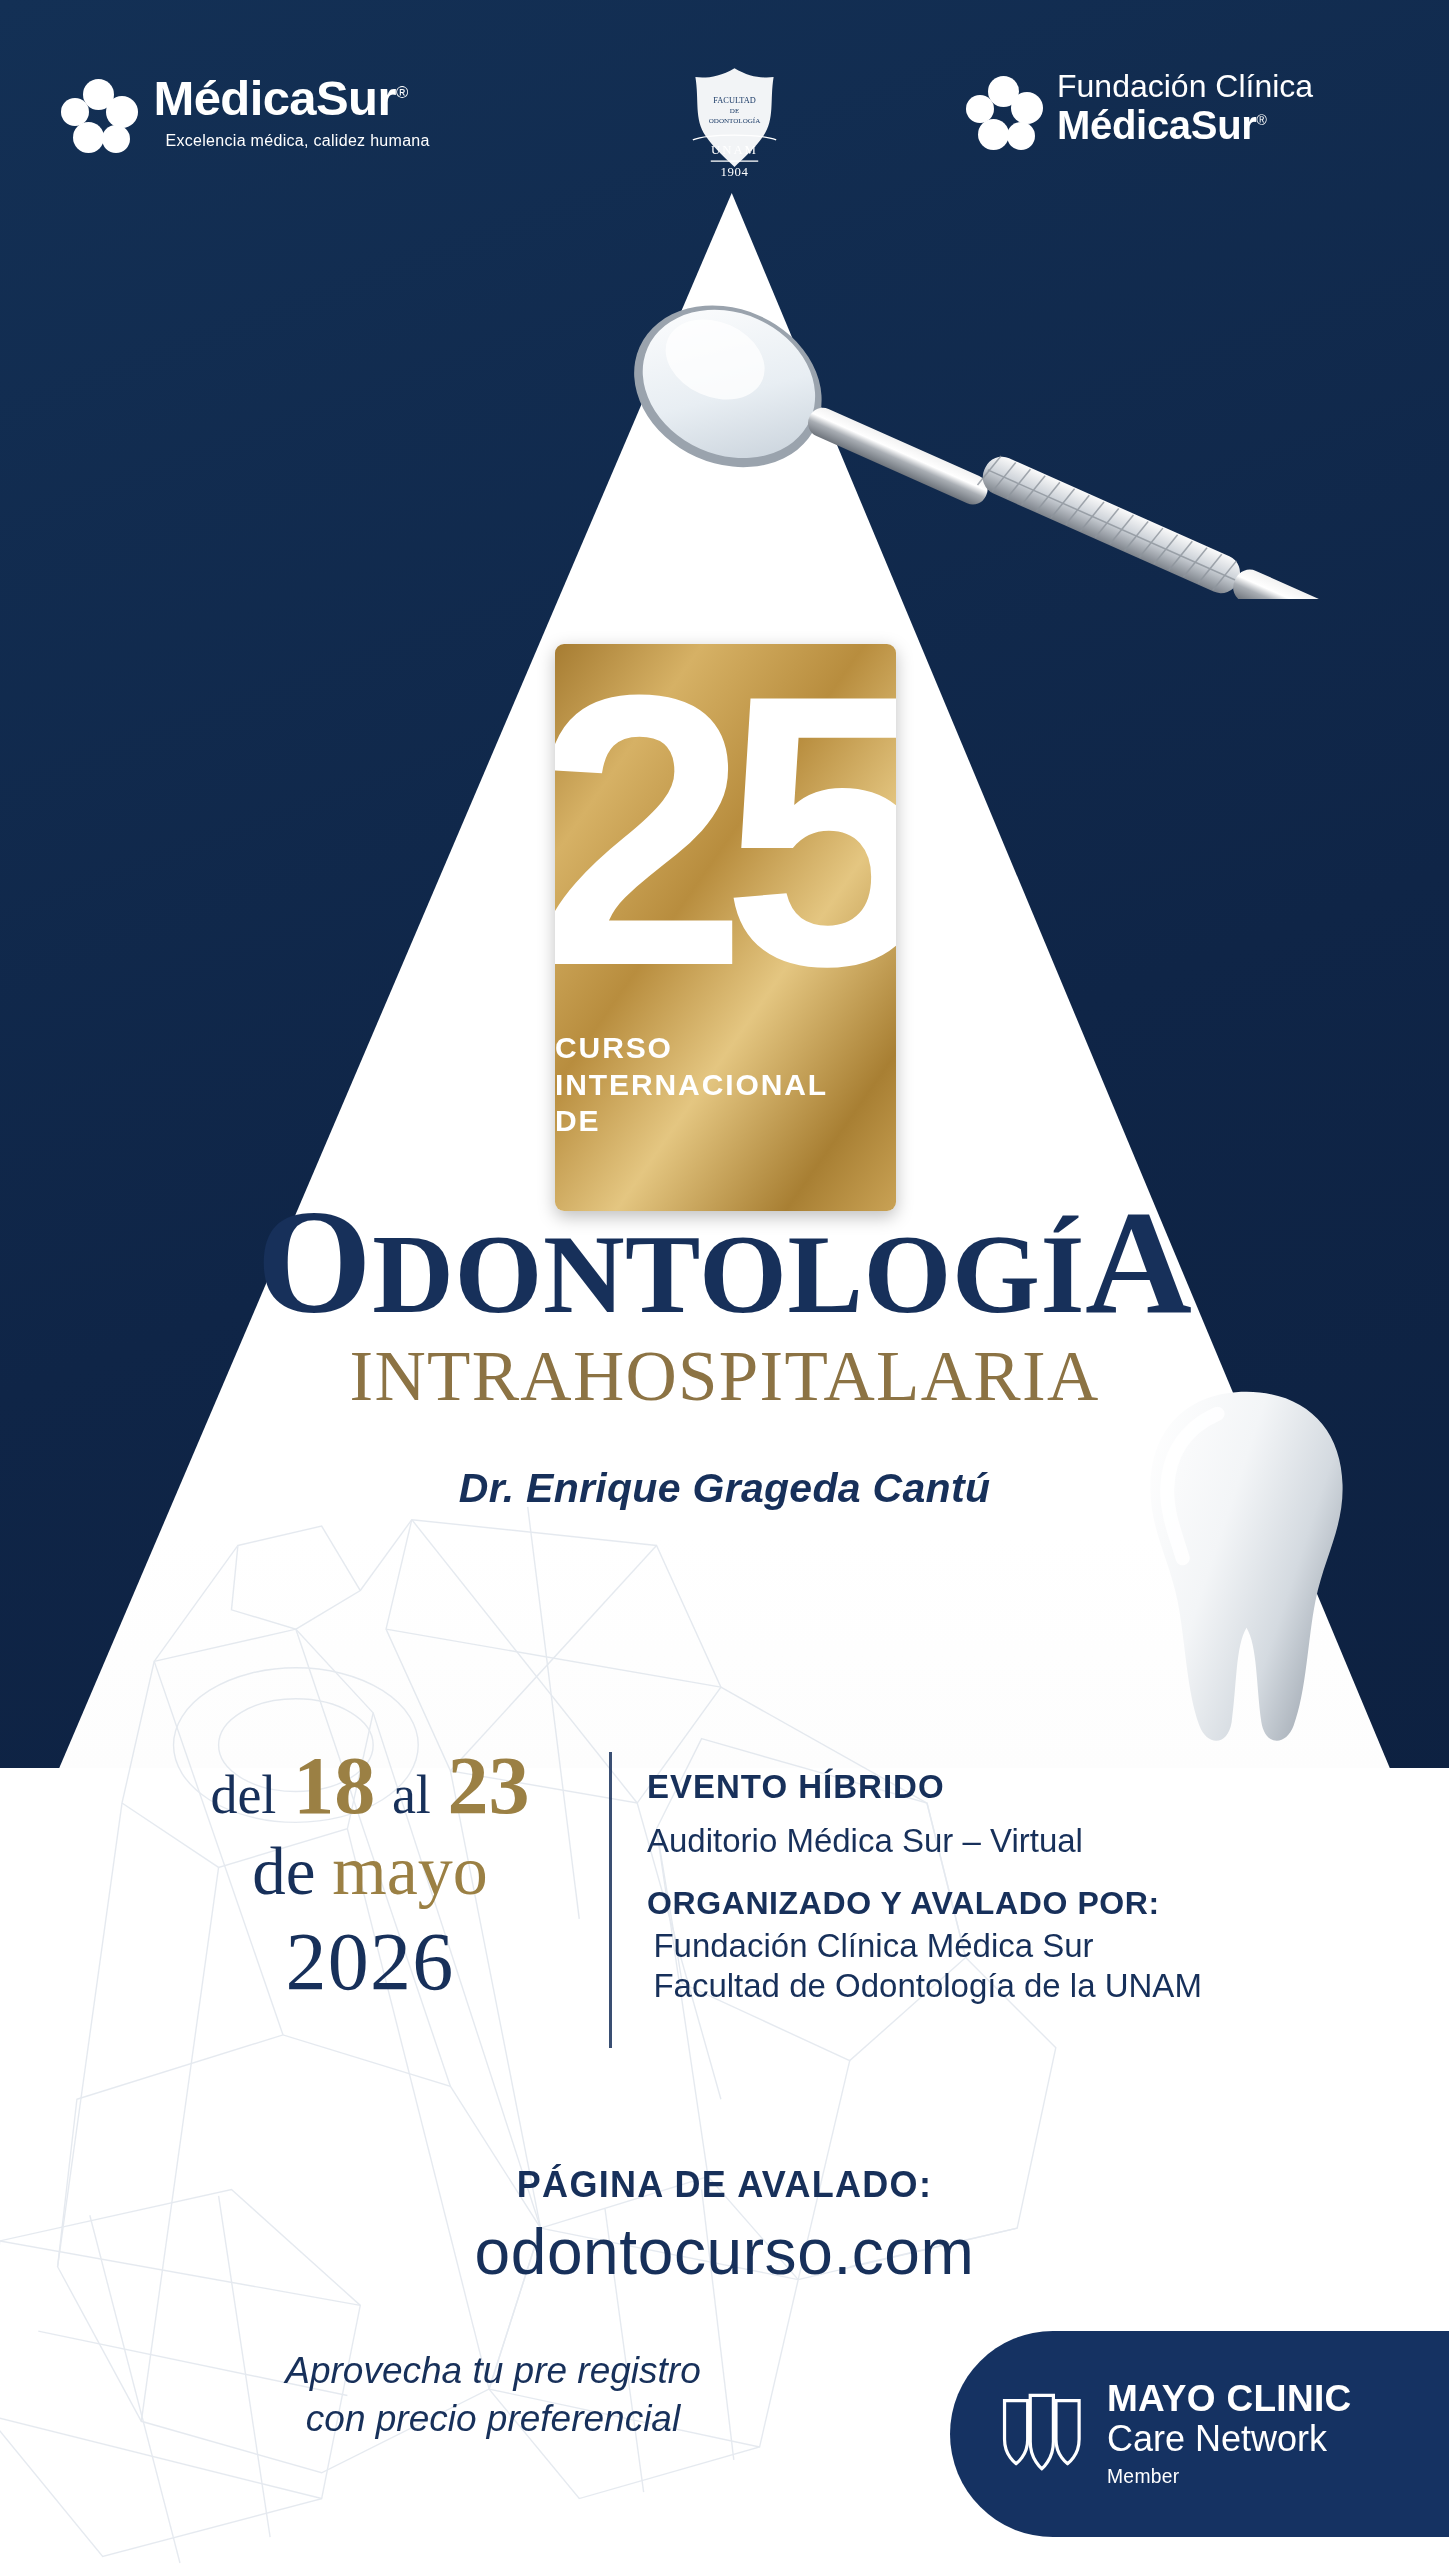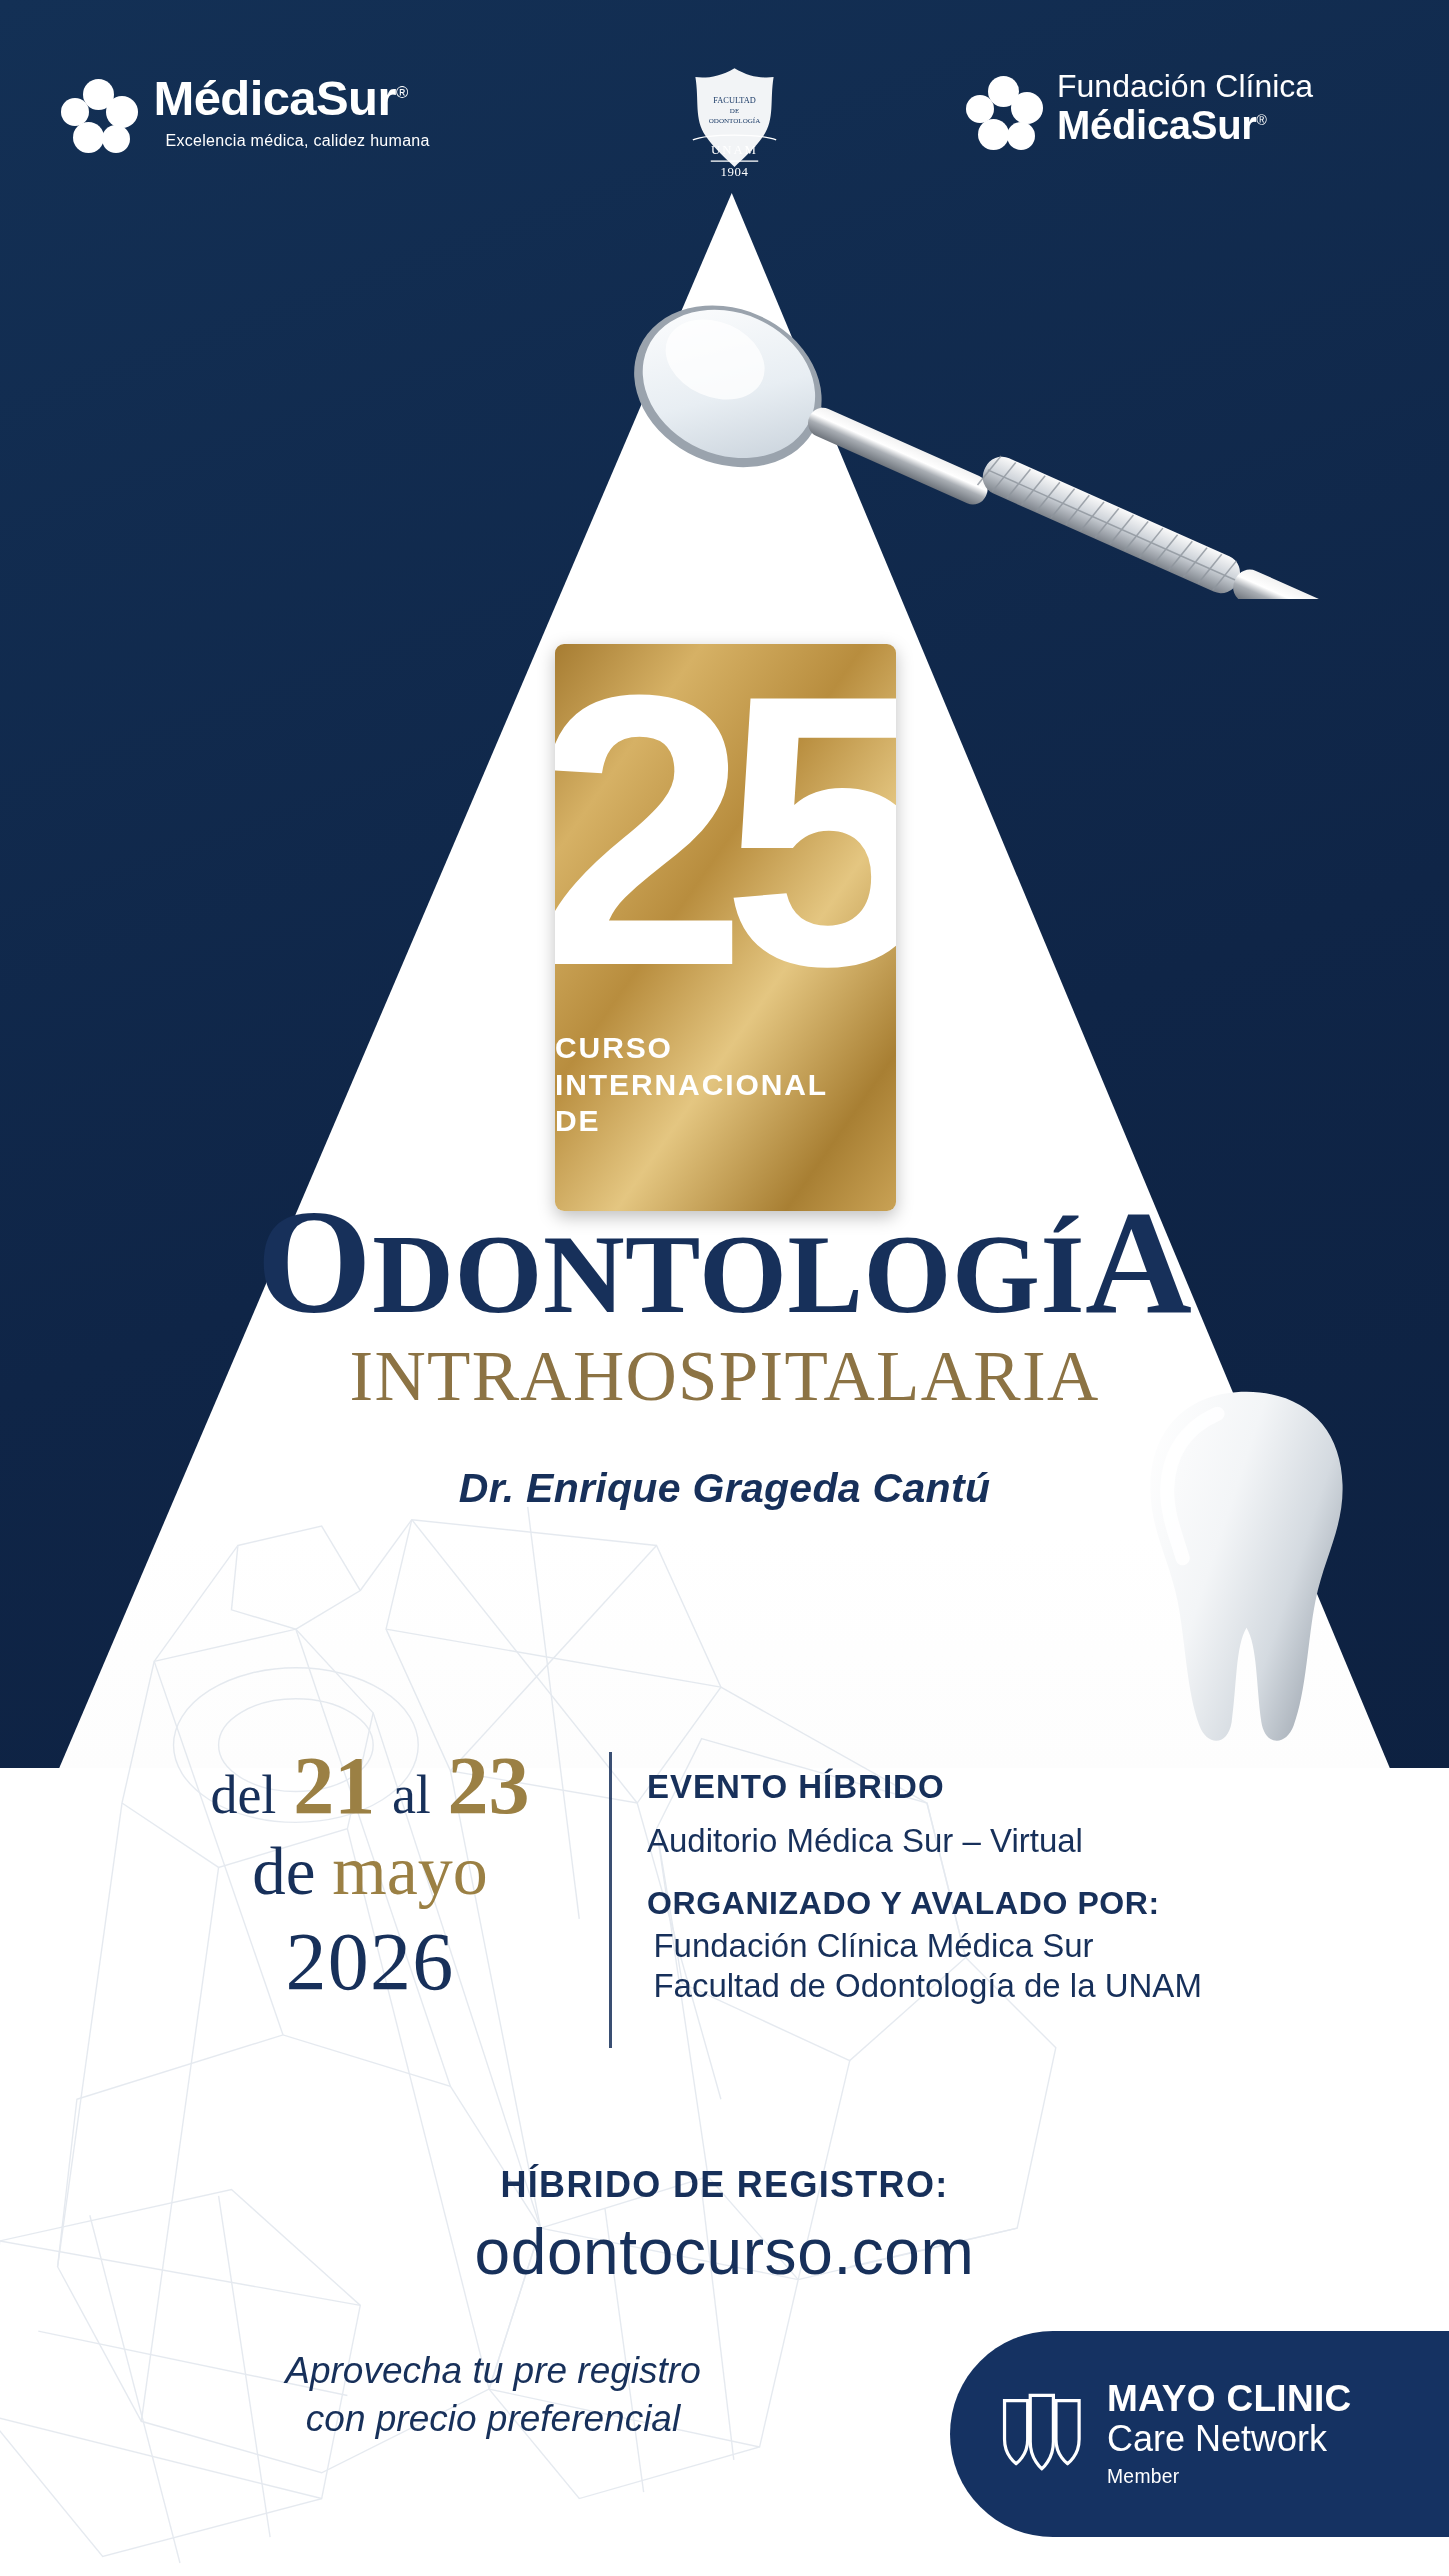--- a/index.html
+++ b/index.html
@@ -590,42 +590,42 @@
         <stop offset="100%" stop-color="#aab2bb"></stop>
       </linearGradient>
     </defs>
     <path d="M165 6 C75 6 18 62 16 150 C14 216 44 262 58 330 C70 390 72 470 92 524 C104 556 136 556 142 518 C150 462 148 400 165 372 C182 400 180 462 188 518 C194 556 226 556 238 524 C258 470 260 390 272 330 C286 262 316 216 314 150 C312 62 255 6 165 6 Z" fill="url(#toothGrad)"></path>
     <path d="M120 40 C70 62 44 102 42 156 C41 196 56 230 66 264" stroke="#ffffff" stroke-width="22" fill="none" opacity="0.85" stroke-linecap="round"></path>
   </svg>
 
   <div class="date-block">
     <div class="date-line1">
       <span class="sm">del</span>
-      <span class="num">21</span>
+      <span class="num">18</span>
       <span class="sm">al</span>
       <span class="num">23</span>
     </div>
     <div class="date-line2">
       <span class="sm">de</span>
       <span class="mes">mayo</span>
     </div>
     <div class="date-line3">2026</div>
   </div>
 
   <div class="divider"></div>
 
   <div class="info-block">
     <div class="info-head">EVENTO HÍBRIDO</div>
     <div class="info-line">Auditorio Médica Sur – Virtual</div>
     <div class="info-head2">ORGANIZADO Y AVALADO POR:</div>
     <div class="info-sub">Fundación Clínica Médica Sur</div>
     <div class="info-sub">Facultad de Odontología de la UNAM</div>
   </div>
 
-  <div class="reg-label">HÍBRIDO DE REGISTRO:</div>
+  <div class="reg-label">PÁGINA DE AVALADO:</div>
   <div class="reg-url">odontocurso.com</div>
 
   <div class="promo">
     <div>Aprovecha tu pre registro</div>
     <div>con precio preferencial</div>
   </div>
 
   <div class="mayo">
     <div class="mayo-shields">
       <svg viewBox="0 0 135 140" width="87" height="90" xmlns="http://www.w3.org/2000/svg">

